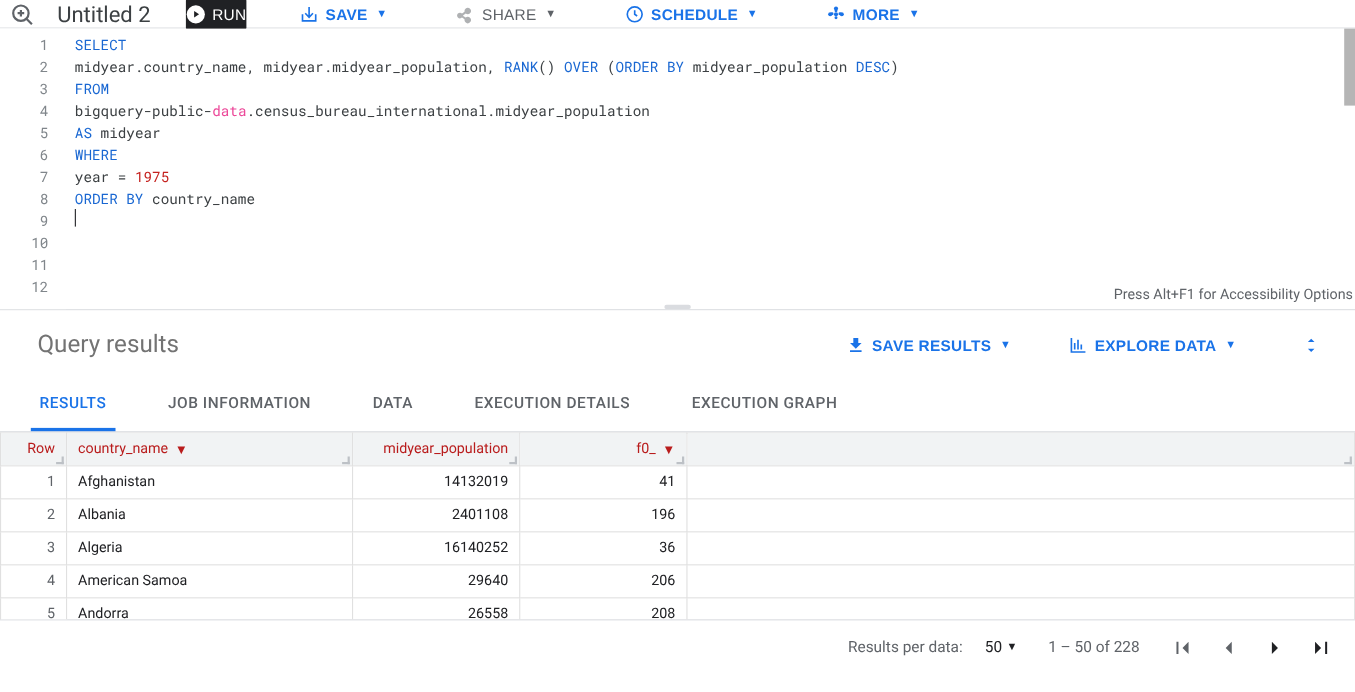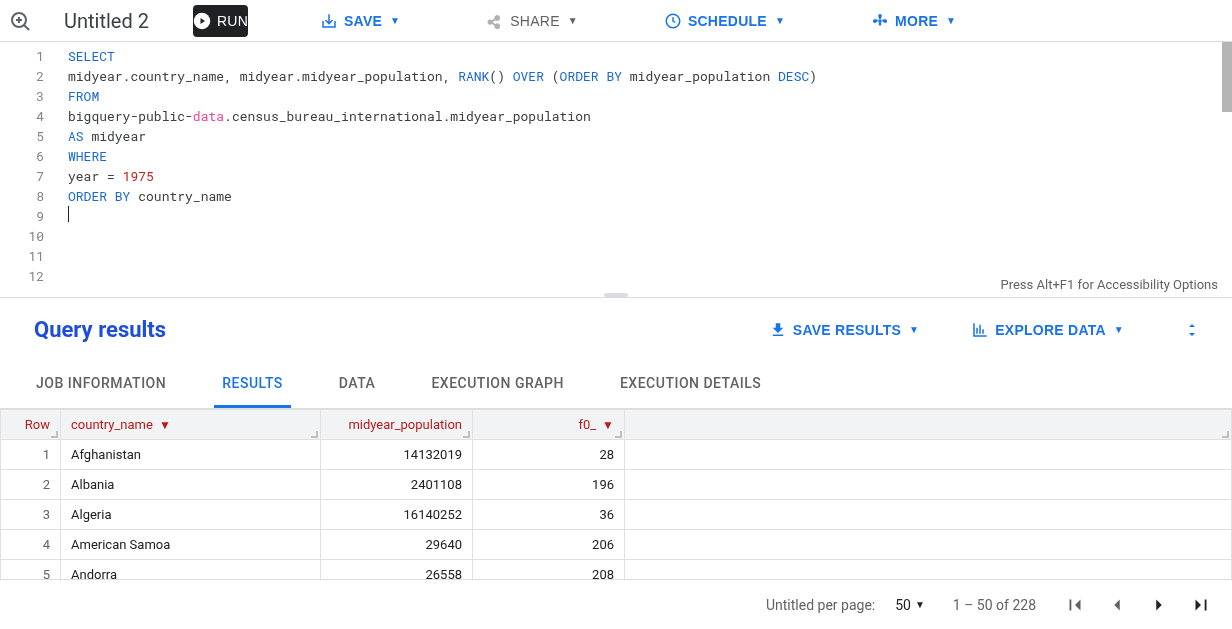--- a/index.html
+++ b/index.html
@@ -1,19 +1,19 @@
 <!DOCTYPE html>
 <html><head>
 <meta charset="utf-8">
 <style>
 * { box-sizing: border-box; margin: 0; padding: 0; }
 body { font-family: 'Google Sans', Roboto, Arial, sans-serif; font-size: 14px; color: #202124; background: #fff; width: 1232px; height: 629px; overflow: hidden; }
 
 
-.toolbar { display: flex; align-items: center; height: 42px; border-bottom: 1px solid #dadce0; padding: 0 8px; gap: 20px; }
+.toolbar { display: flex; align-items: center; height: 26px; border-bottom: 1px solid #dadce0; padding: 0 8px; gap: 8px; }
 .toolbar-icon { width: 24px; height: 24px; display: flex; align-items: center; justify-content: center; color: #5f6368; margin-right: 8px; }
 .title { font-size: 20px; color: #3c4043; font-weight: 400; margin-right: 24px; padding-left: 4px; }
 .btn { display: inline-flex; align-items: center; gap: 6px; padding: 6px 14px; border-radius: 4px; font-size: 14px; font-weight: 500; cursor: pointer; border: none; background: transparent; letter-spacing: 0.25px; }
 .btn-run { background: #202124; color: #fff; padding: 7px 0; }
 .btn-blue { color: #1a73e8; font-weight: bold; }
 .btn-gray { color: #5f6368; }
 .btn svg { width: 18px; height: 18px; }
 .dropdown-arrow { font-size: 10px; margin-left: 2px; }
 .toolbar-spacer { width: 18px; }
 
@@ -21,27 +21,27 @@
 .editor-area { display: flex; height: 255px; background: #fff; font-family: 'Roboto Mono', Consolas, monospace; font-size: 13px; line-height: 20px; position: relative; }
 .gutter { width: 60px; text-align: right; padding: 4px 16px 0 0; color: #80868b; user-select: none; background: #fff; }
 .gutter div { height: 20px; }
 .code { flex: 1; padding: 4px 0 0 8px; white-space: pre; color: #3c4043; overflow: hidden; }
 .kw { color: #1967d2; }
 .fn { color: #1967d2; }
 .num { color: #c5221f; text-align: center; }
 .id { color: #3c4043; }
 .hl { color: #ec4899; }
 .drag-handle { position: absolute; bottom: 0; left: 50%; transform: translateX(-50%); width: 24px; height: 4px; background: #dadce0; border-radius: 2px; }
-.accessibility-hint { position: absolute; right: 14px; bottom: 2px; color: #5f6368; font-size: 13px; background: #fff; font-family: 'Google Sans', Roboto, Arial, sans-serif;}
+.accessibility-hint { position: absolute; right: 2px; bottom: 2px; color: #5f6368; font-size: 13px; background: #fff; font-family: 'Google Sans', Roboto, Arial, sans-serif;}
 .editor-scroll { position: absolute; right: 0; top: 0; bottom: 18px; width: 10px; }
 .editor-scroll-thumb { background: #b5b5b5; width: 100%; height: 70px; border-radius: 0; }
 
 
 .results-header { display: flex; align-items: center; height: 64px; padding: 0 28px 0 34px; border-top: 1px solid #dadce0; }
-.results-title { font-size: 22px; color: #1d4ed8; font-weight: 700; flex: 1; }
+.results-title { font-size: 22px; color: #737373; font-weight: 400; flex: 1; }
 .results-actions { display: flex; gap: 24px; align-items: center; }
 .expand-btn { width: 24px; height: 24px; display: flex; flex-direction: column; align-items: center; justify-content: center; color: #1a73e8; cursor: pointer; margin-left: 18px; }
 
 
 .tabs { display: flex; border-bottom: 1px solid #dadce0; padding-left: 28px; height: 48px; align-items: stretch; gap: 40px; }
 .tab { display: flex; align-items: center; padding: 0 8px; color: #5f6368; font-weight: 500; font-size: 14px; cursor: pointer; letter-spacing: 0.5px; border-bottom: 3px solid transparent; }
 .tab.active { color: #1a73e8; border-bottom-color: #1a73e8; }
 
 
 .table-area { height: 170px; overflow: hidden; position: relative; }
@@ -166,25 +166,25 @@
     </button>
     <div class="expand-btn">
       <svg viewBox="0 0 24 24" fill="currentColor" width="18" height="18">
           <path d="M12 4l-4 4h8l-4-4zm0 16l4-4H8l4 4z"></path>
         </svg>
     </div>
   </div>
 </div>
 
 <div class="tabs" id="tabs">
+    <div class="tab active">RESULTS</div>
     <div class="tab">JOB INFORMATION</div>
-    <div class="tab active">RESULTS</div>
     <div class="tab">DATA</div>
+    <div class="tab">EXECUTION DETAILS</div>
     <div class="tab">EXECUTION GRAPH</div>
-    <div class="tab">EXECUTION DETAILS</div>
   </div>
 
 <div class="table-area">
   <table>
     <thead>
         <tr id="thead-row">
           <th class="num-col" style="width: 60px;">
             <div class="th-content" style="justify-content: flex-end;">
               <span>Row</span>
             </div>
@@ -216,21 +216,21 @@
             </div>
             <span class="resize-handle"></span>
           </th>
         </tr>
       </thead>
     <tbody id="tbody">
         <tr>
           <td class="row-num">1</td>
           <td>Afghanistan</td>
           <td class="num-col">14132019</td>
-          <td class="num-col">28</td>
+          <td class="num-col">41</td>
           <td></td>
         </tr>
         <tr>
           <td class="row-num">2</td>
           <td>Albania</td>
           <td class="num-col">2401108</td>
           <td class="num-col">196</td>
           <td></td>
         </tr>
         <tr>
@@ -253,21 +253,21 @@
           <td class="num-col">26558</td>
           <td class="num-col">208</td>
           <td></td>
         </tr>
       </tbody>
   </table>
 </div>
 
 <div class="footer">
   <div class="per-page">
-    <span>Untitled per page:</span>
+    <span>Results per data:</span>
     <span style="display:flex;align-items:center;gap:4px;color:#202124;">
       <span>50</span>
       <span style="font-size:10px;">▼</span>
     </span>
   </div>
   <span>1 – 50 of 228</span>
   <div class="nav-btns">
     <span class="nav-icon">
         <svg viewBox="0 0 24 24" fill="currentColor">
           <path d="M18 6l-6 6 6 6V6zM6 6h2v12H6z"></path>

